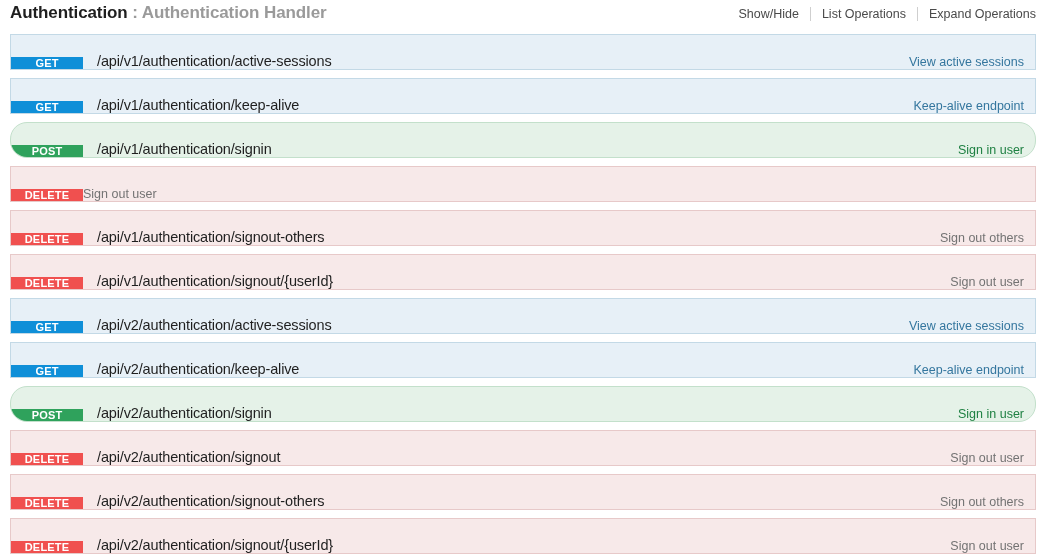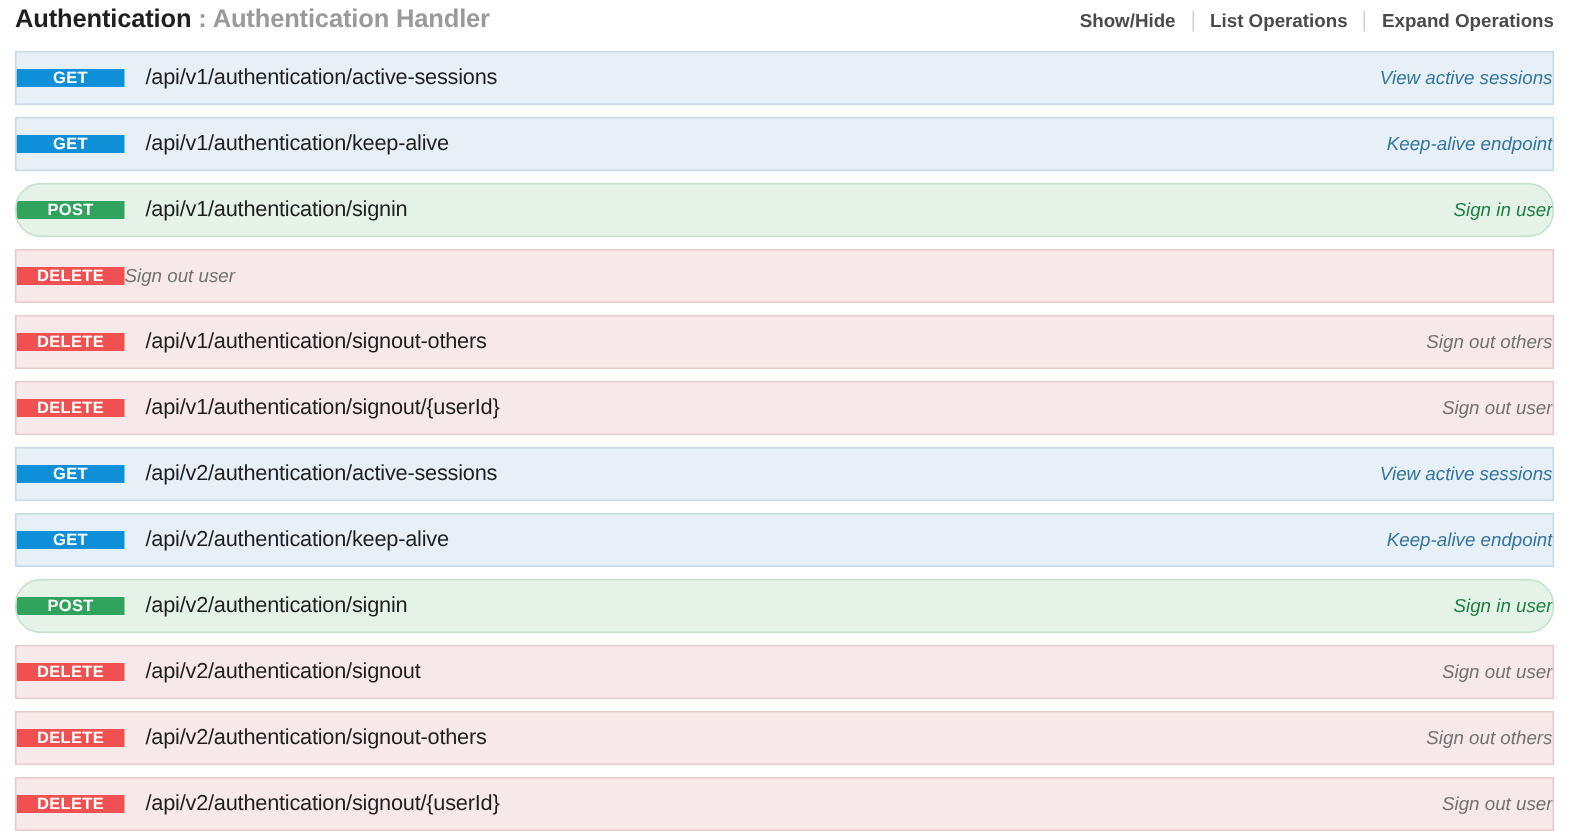--- a/index.html
+++ b/index.html
@@ -42,21 +42,20 @@
   .resource-title .res-desc {
     color: #9a9a9a;
     font-weight: bold;
   }
 
   .resource-options {
     display: flex;
     align-items: flex-start;
     white-space: nowrap;
     padding-top: 3px;
-    font-weight: bold;
   }
   .resource-options .opt-link {
     color: #4a4a4a;
     font-size: 12.5px;
     text-decoration: none;
     padding: 0 11px;
     line-height: 14px;
     cursor: pointer;
   }
   .resource-options .opt-link:last-child {
@@ -72,21 +71,21 @@
   
   .endpoint-list {
     padding: 0 19px 0 10px;
     box-sizing: border-box;
   }
   .endpoint-row {
     position: relative;
     height: 36px;
     margin-bottom: 8px;
     display: flex;
-    align-items: center;
+    align-items: flex-end;
     border: 1px solid transparent;
     box-sizing: border-box;
     overflow: hidden;
   }
   .method-badge {
     width: 72px;
     min-width: 72px;
     display: flex;
     align-items: center;
     justify-content: center;
@@ -104,24 +103,24 @@
     padding-left: 14px;
     font-size: 14.5px;
     color: #1f1f1f;
     letter-spacing: -0.15px;
     white-space: nowrap;
     overflow: hidden;
   }
   .endpoint-summary {
     display: flex;
     align-items: center;
+    padding-right: 11px;
     font-size: 12.5px;
     white-space: nowrap;
     cursor: pointer;
-    font-style: italic;
   }
 
   
   .row-get { background: #e7f0f7; border-color: #c3d9e6; }
   .row-get .method-badge { background: #0f8fd8; }
   .row-get .endpoint-summary { color: #34769e; }
 
   
   .row-post { background: #e5f2e8; border-color: #c3e0cb; border-radius: 17px; }
   .row-post .method-badge { background: #2fa25c; }

